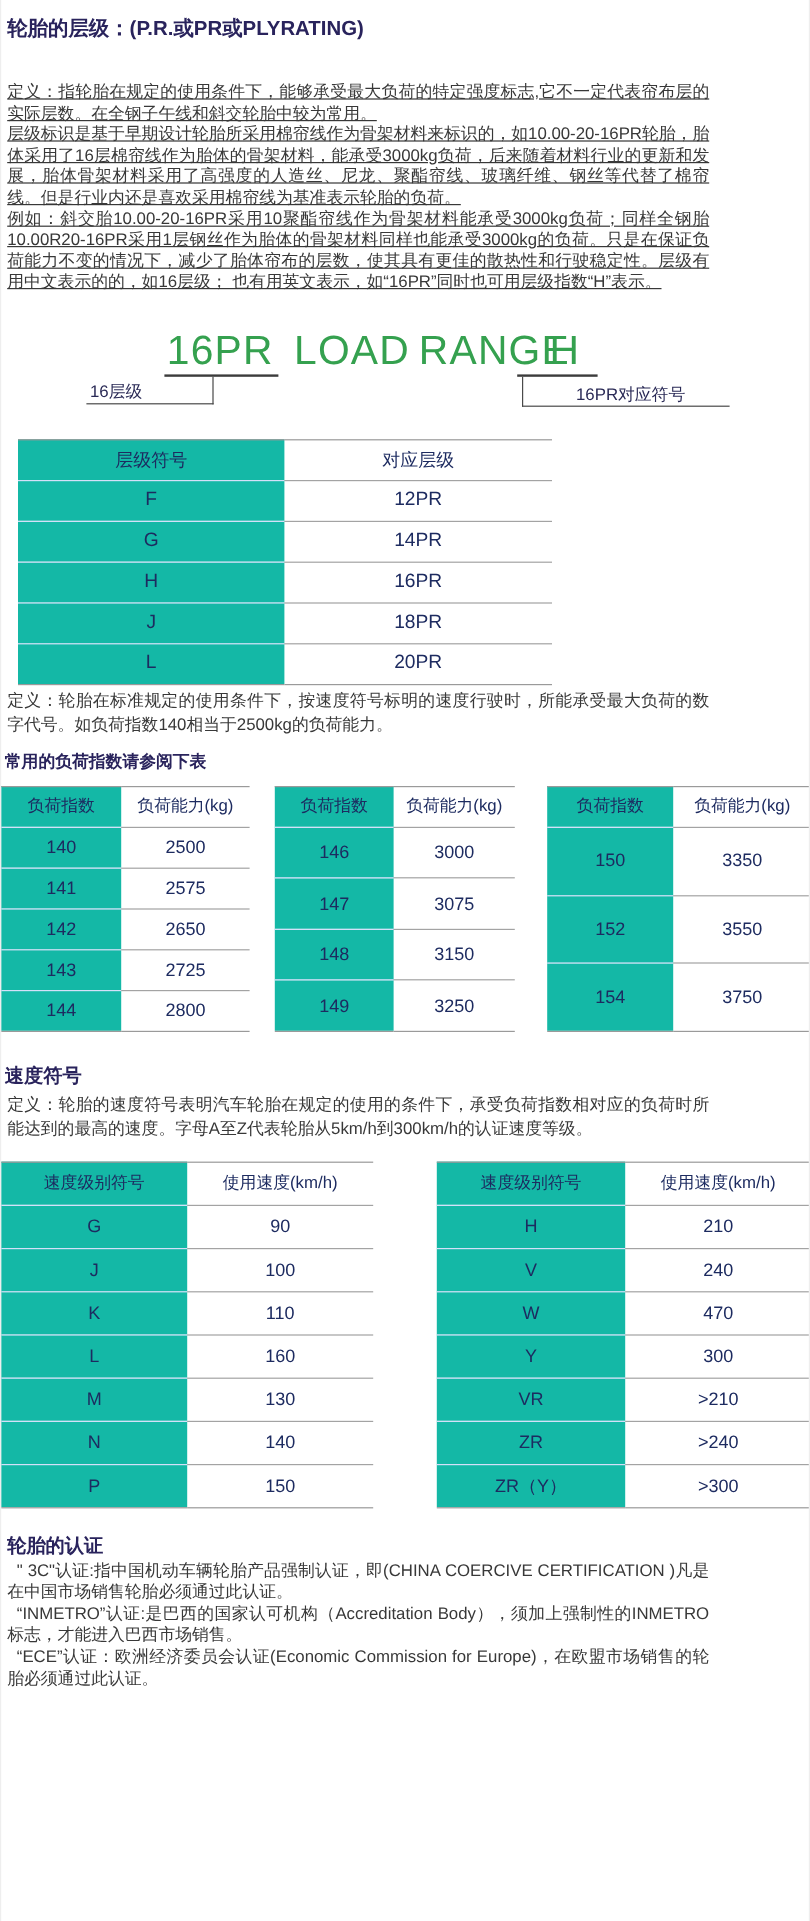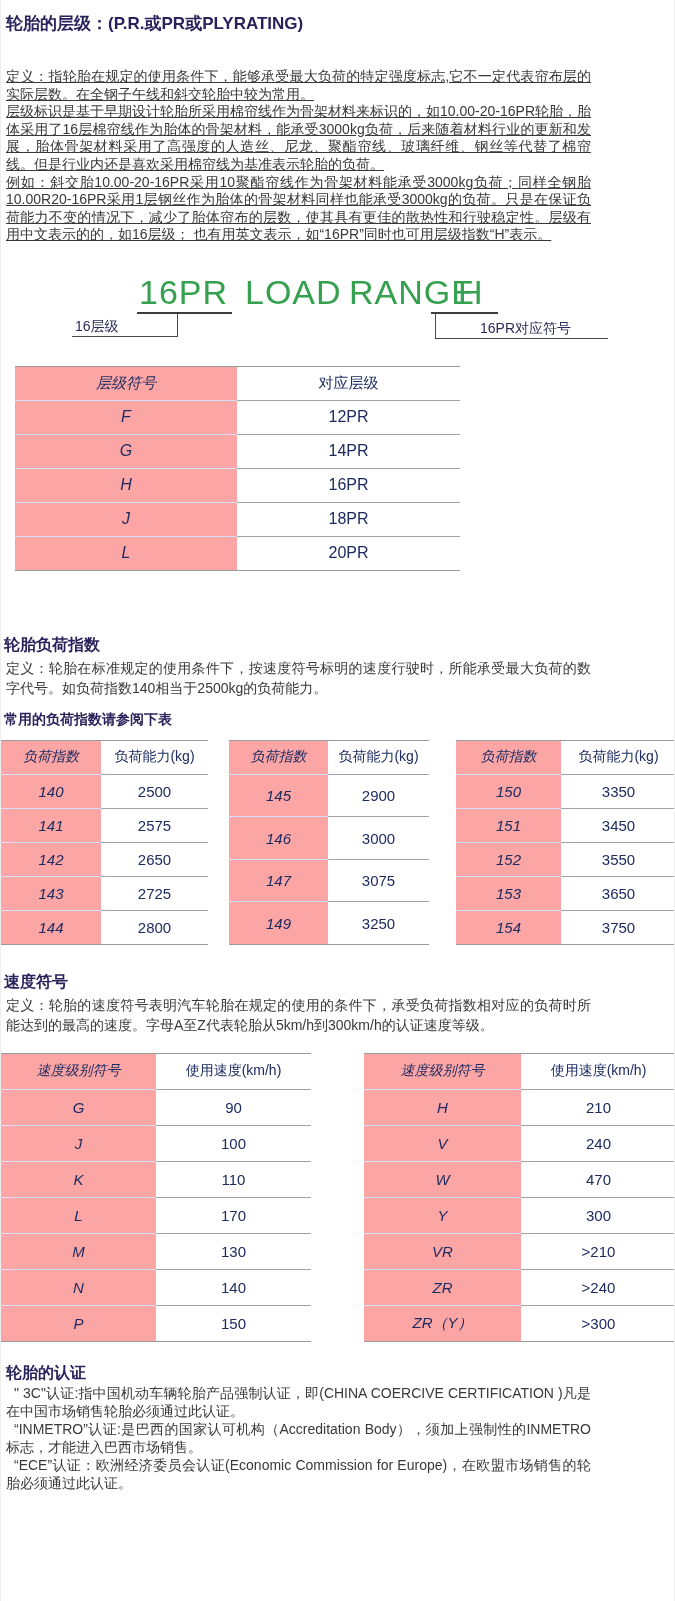--- a/index.html
+++ b/index.html
@@ -55,21 +55,21 @@
 
   
   table { border-collapse:collapse; table-layout:fixed; }
   .tbl { border-top:1px solid #9a9a9a; border-bottom:1px solid #9a9a9a; }
   .tbl th, .tbl td {
     text-align:center; vertical-align:middle; padding:0;
     border-bottom:1px solid #a3a3a3;
     color:#1d2b60; font-weight:normal;
   }
   .tbl tr:last-child td { border-bottom:none; }
-  .tbl .blue { background:#fca5a5; border-bottom-color:#d3e0f9;font-style:italic; }
+  .tbl .blue { background:#14b8a6; border-bottom-color:#d3e0f9; }
   .tbl th { font-size:15px; }
   .tbl td { font-size:16px; }
 
   .pr-tbl { width:445px; margin:8px 0 0 14px; }
   .pr-tbl th, .pr-tbl td { height:33px; }
   .pr-tbl col.c1 { width:222px; } .pr-tbl col.c2 { width:223px; }
 
   .load-tables { display:flex; margin-top:11px; }
   .load-tbl th, .load-tbl td { height:33px; font-size:14px; }
   .load-tbl td { font-size:15px; }
@@ -158,21 +158,20 @@
           <td>18PR</td>
         </tr>
 
         <tr>
           <td class="blue">L</td>
           <td>20PR</td>
         </tr>
       </tbody>
   </table>
 
-  <h2 class="section-heading sp-loadindex">轮胎负荷指数</h2>
   <p class="def-para">定义：轮胎在标准规定的使用条件下，按速度符号标明的速度行驶时，所能承受最大负荷的数字代号。如负荷指数140相当于2500kg的负荷能力。</p>
   <h3 class="table-caption sp-loadcaption">常用的负荷指数请参阅下表</h3>
 
   <div class="load-tables">
     <table class="tbl load-tbl lt1">
       <colgroup>
           <col class="c1">
           <col class="c2">
         </colgroup>
       <thead>
@@ -216,35 +215,35 @@
           <col class="c2">
         </colgroup>
       <thead>
         <tr>
           <th class="blue">负荷指数</th>
           <th>负荷能力(kg)</th>
         </tr>
       </thead>
       <tbody>
 
-          <tr>
-            <td class="blue">145</td>
-            <td>2900</td>
-          </tr>
 
           <tr>
             <td class="blue">146</td>
             <td>3000</td>
           </tr>
 
           <tr>
             <td class="blue">147</td>
             <td>3075</td>
           </tr>
 
+          <tr>
+            <td class="blue">148</td>
+            <td>3150</td>
+          </tr>
 
           <tr>
             <td class="blue">149</td>
             <td>3250</td>
           </tr>
         </tbody>
     </table>
 
     <table class="tbl load-tbl lt3">
       <colgroup>
@@ -257,34 +256,26 @@
           <th>负荷能力(kg)</th>
         </tr>
       </thead>
       <tbody>
 
           <tr>
             <td class="blue">150</td>
             <td>3350</td>
           </tr>
 
-          <tr>
-            <td class="blue">151</td>
-            <td>3450</td>
-          </tr>
 
           <tr>
             <td class="blue">152</td>
             <td>3550</td>
           </tr>
 
-          <tr>
-            <td class="blue">153</td>
-            <td>3650</td>
-          </tr>
 
           <tr>
             <td class="blue">154</td>
             <td>3750</td>
           </tr>
         </tbody>
     </table>
   </div>
 
   <h2 class="section-heading sp-speed">速度符号</h2>
@@ -314,21 +305,21 @@
             <td>100</td>
           </tr>
 
           <tr>
             <td class="blue">K</td>
             <td>110</td>
           </tr>
 
           <tr>
             <td class="blue">L</td>
-            <td>170</td>
+            <td>160</td>
           </tr>
 
           <tr>
             <td class="blue">M</td>
             <td>130</td>
           </tr>
 
           <tr>
             <td class="blue">N</td>
             <td>140</td>

